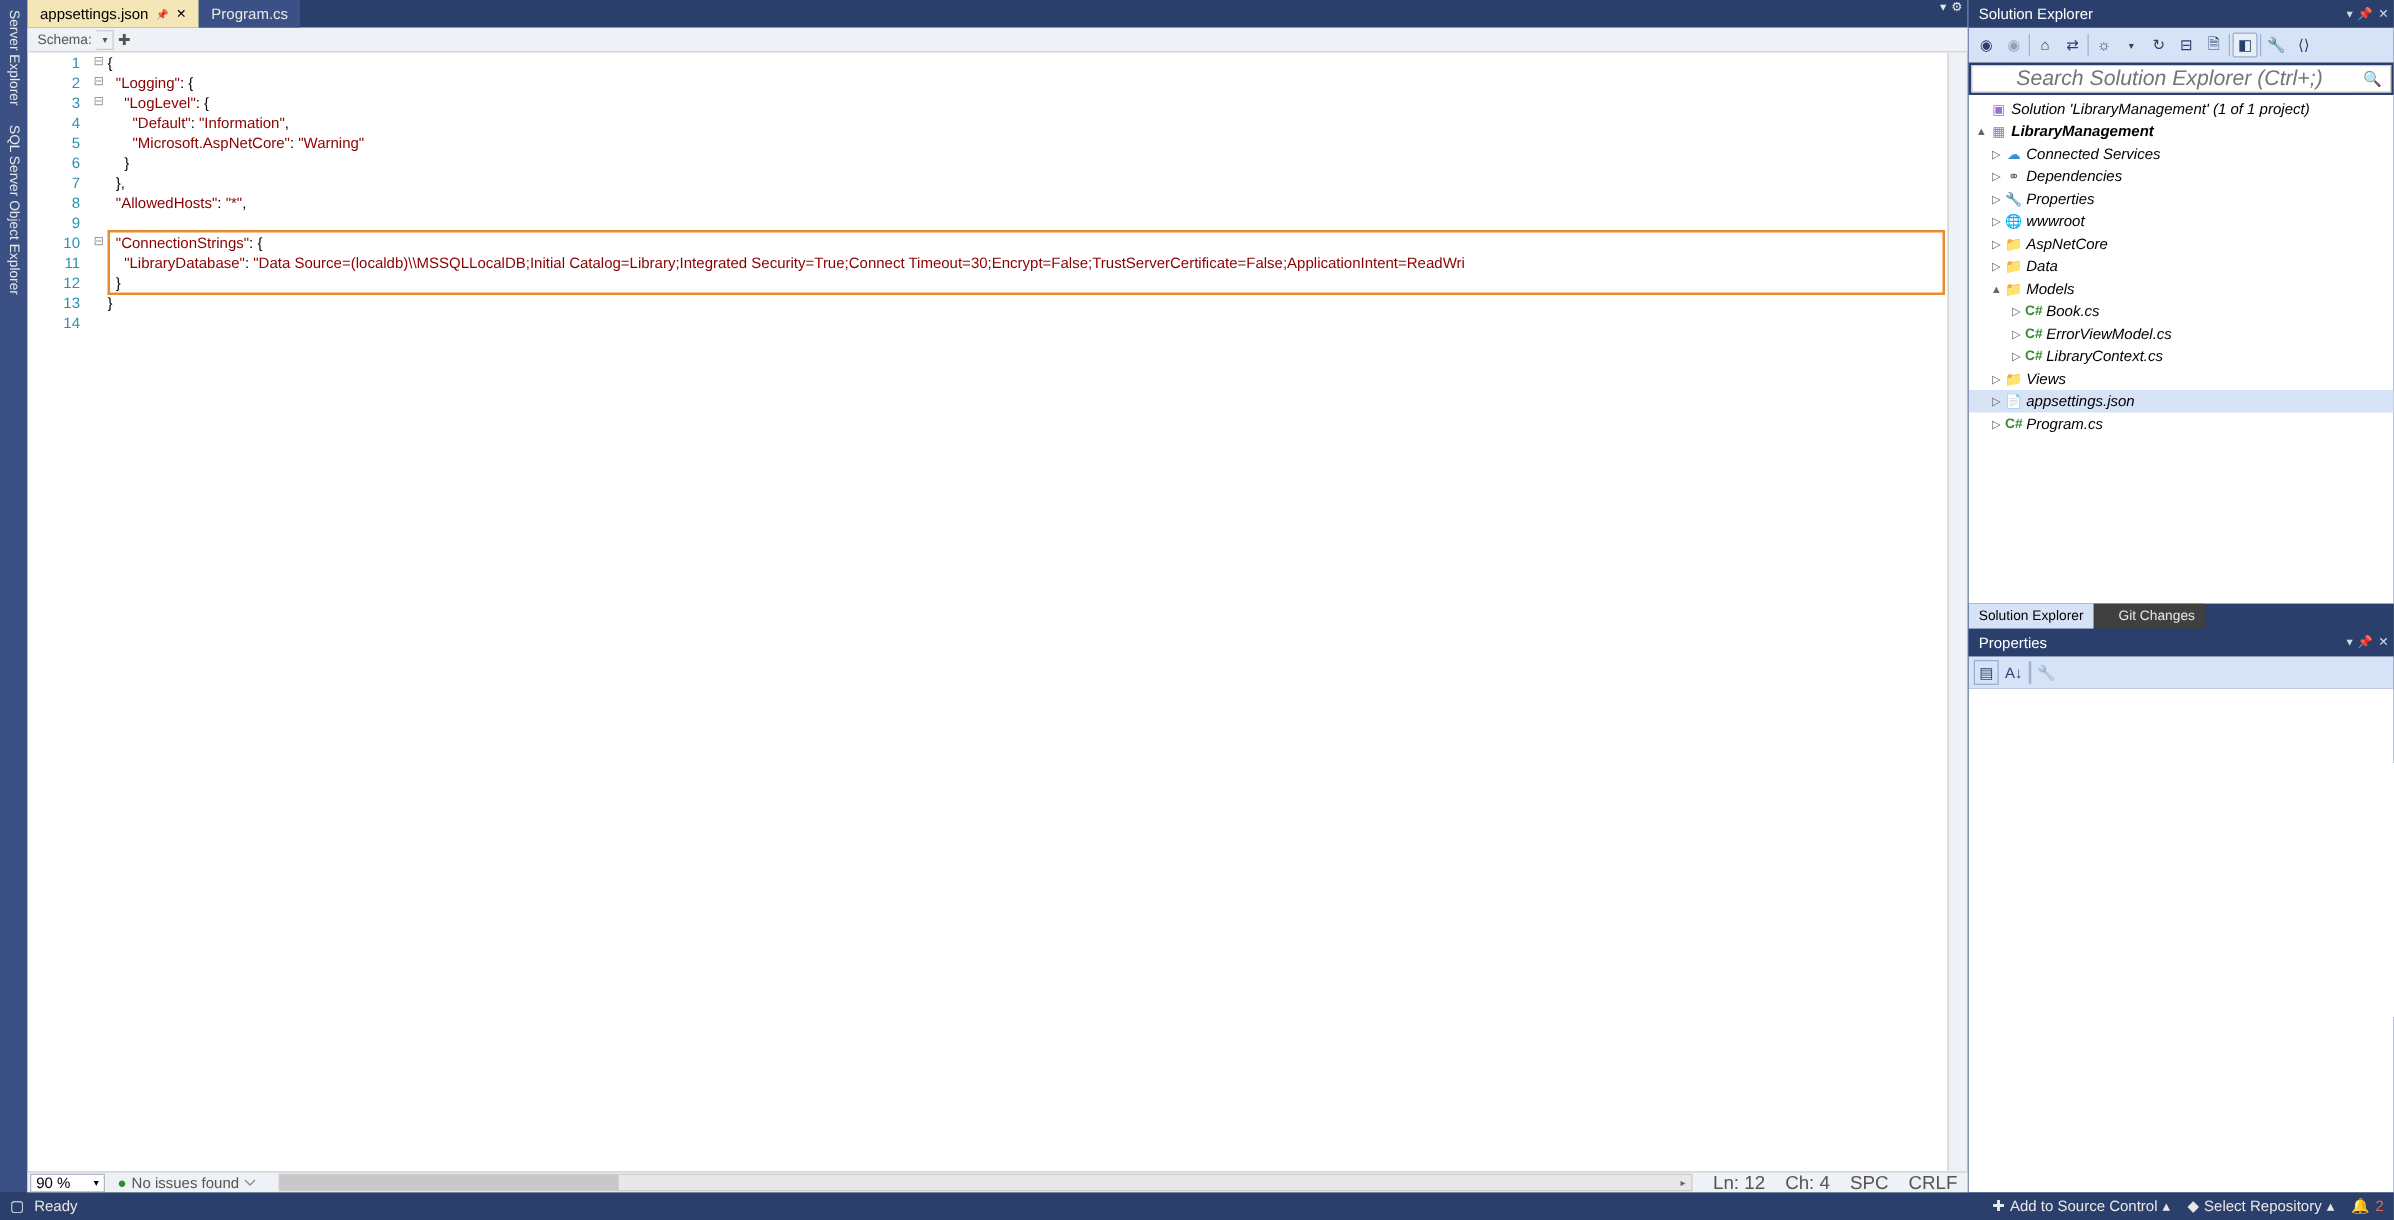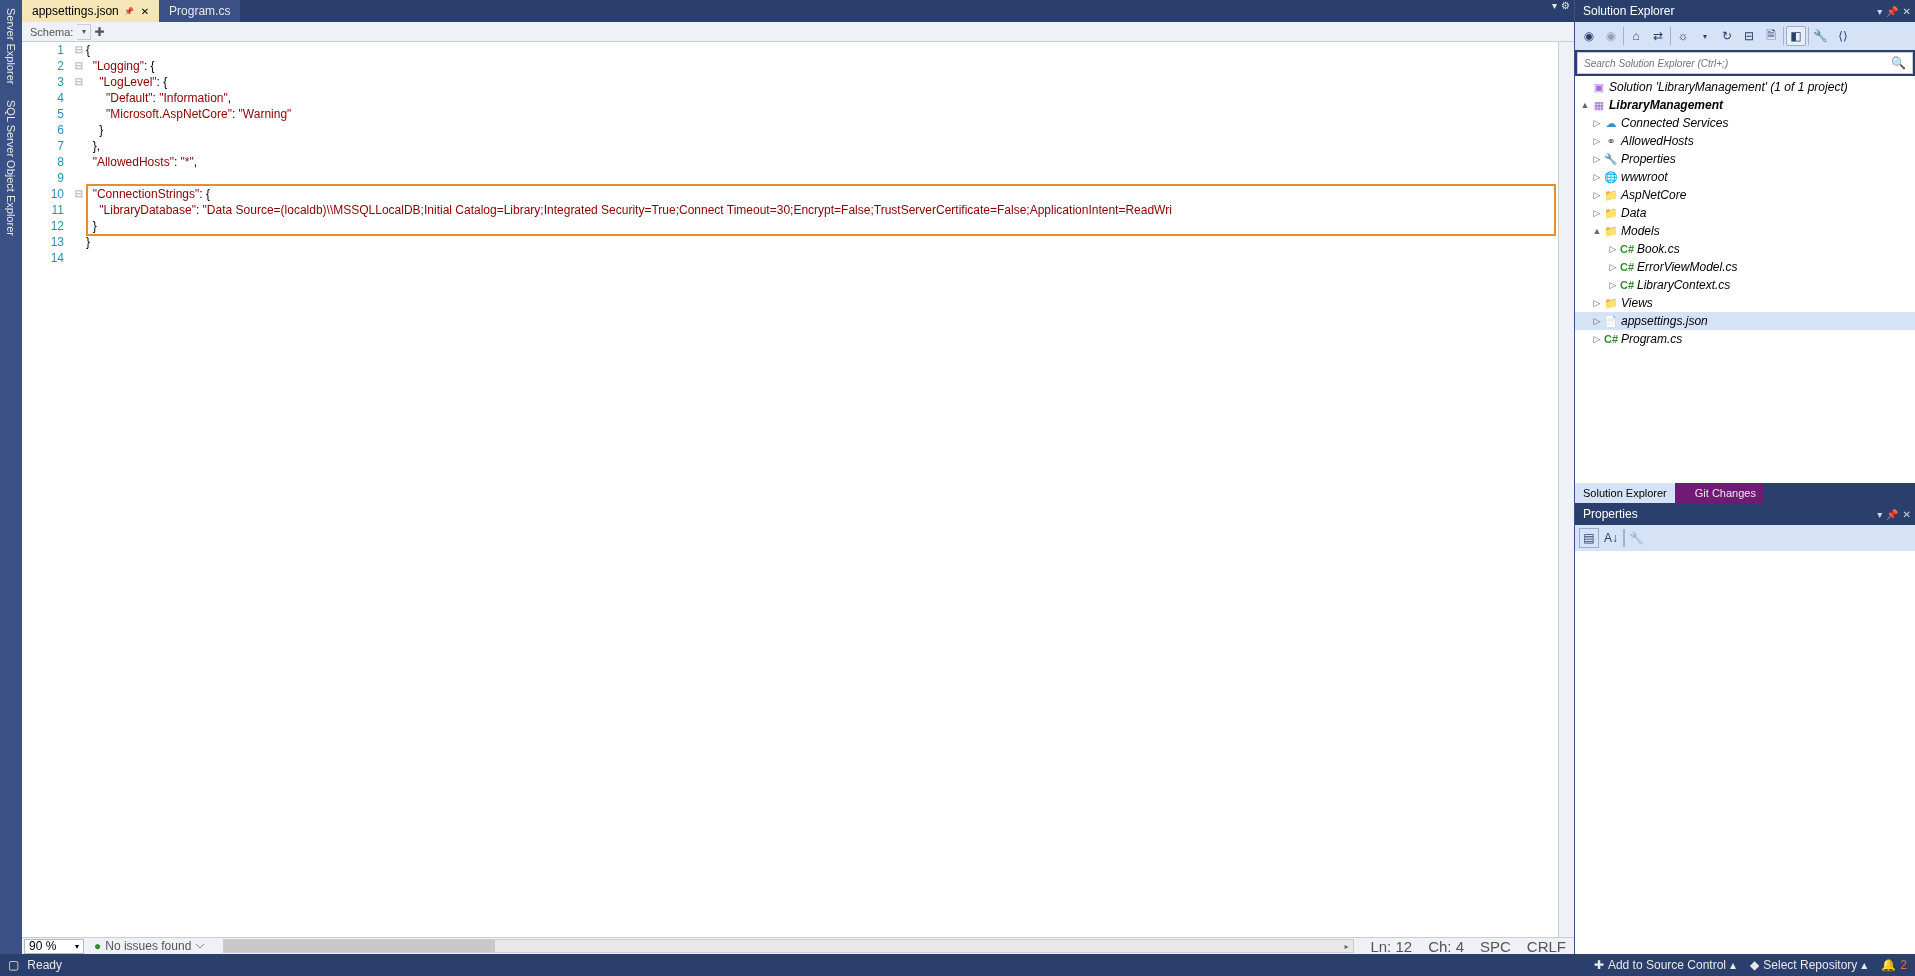--- a/index.html
+++ b/index.html
@@ -42,34 +42,34 @@
 .stat { font-size: 15px; color: #555; padding: 0 8px; }
 .right-pane { width: 340px; display: flex; flex-direction: column; }
 .panel-header { height: 22px; background: #2a3f6b; color: #fff; display: flex; align-items: center; padding: 0 8px; font-size: 12px; position: relative; }
 .panel-header .tools { position: absolute; right: 4px; display: flex; gap: 4px; }
 .panel-header .tools span { font-size: 10px; color: #d0d8e8; cursor: pointer; }
 .se-toolbar { height: 28px; background: #d6e2f5; display: flex; align-items: center; padding: 0 4px; gap: 2px; }
 .se-toolbar span { width: 20px; height: 20px; display: flex; align-items: center; justify-content: center; color: #2a3f6b; font-size: 12px; cursor: pointer; border-radius: 2px; }
 .se-toolbar .sep { width: 1px; background: #a0b0d0; height: 18px; }
 .se-toolbar span.boxed { border: 1px solid #9aaed0; background: #e8eef8; }
 .se-search { height: 22px; background: #fff; border: 1px solid #ccc; margin: 2px; display: flex; align-items: center; }
-.se-search input { flex: 1; border: none; outline: none; padding: 0 6px; font-size: 10px; color: #777; font-style: italic; }
+.se-search input { flex: 1; border: none; outline: none; padding: 0 6px; font-size: 17px; color: #777; font-style: italic; margin-left: 29px; }
 .se-search .sicon { padding: 0 6px; color: #888; }
 .tree { flex: 1; background: #fff; overflow: auto; font-size: 12px; padding: 2px 0; }
 .tree-item { display: flex; align-items: center; height: 18px; padding-left: 4px; cursor: pointer; }
 .tree-item.selected { background: #d6e2f5; }
 .tree-item .exp { width: 12px; color: #666; font-size: 9px; display: inline-block; text-align: center; }
 .tree-item .icon { width: 16px; display: inline-flex; align-items: center; justify-content: center; font-size: 11px; }
 .tree-item .label { padding-left: 2px; font-style: italic; }
 .tree-item.bold .label { font-weight: bold; }
 .ind1 { padding-left: 16px; } .ind2 { padding-left: 32px; }
 .panel-tabs { height: 20px; background: #2a3f6b; display: flex; }
 .panel-tab { padding: 0 8px; font-size: 11px; color: #000; background: #e8e8e8; display: flex; align-items: center; cursor: pointer; }
 .panel-tab.active { background: #d6e2f5; }
-.panel-tab.inactive { background: #701a75; color: #e8e8e8; padding-left: 20px; }
+.panel-tab.inactive { background: #404040; color: #e8e8e8; padding-left: 20px; }
 .props-body { flex: 1; background: #fff; }
 .props-toolbar { height: 26px; background: #d6e2f5; display: flex; align-items: center; padding: 0 4px; gap: 2px; }
 .props-toolbar span { width: 20px; height: 20px; display: flex; align-items: center; justify-content: center; color: #2a3f6b; cursor: pointer; border: 1px solid transparent; }
 .props-toolbar span.boxed { border: 1px solid #9aaed0; }
 .status-bar { height: 22px; background: #2a3f6b; color: #e8e8e8; display: flex; align-items: center; font-size: 11px; padding: 0 8px; }
 .status-bar .left { display: flex; align-items: center; gap: 8px; }
 .status-bar .right { margin-left: auto; display: flex; align-items: center; gap: 14px; }
 .status-bar .item { display: flex; align-items: center; gap: 4px; cursor: pointer; }
 .ic-purple { color: #a070d8; }
 .ic-cs { color: #388a34; font-size: 9px; font-weight: bold; }
@@ -220,21 +220,21 @@
           <span class="label">LibraryManagement</span>
         </div>
         <div class="tree-item ind1">
           <span class="exp">▷</span>
           <span class="icon ic-cloud">☁</span>
           <span class="label">Connected Services</span>
         </div>
         <div class="tree-item ind1">
           <span class="exp">▷</span>
           <span class="icon ic-dep">⚭</span>
-          <span class="label">AllowedHosts</span>
+          <span class="label">Dependencies</span>
         </div>
         <div class="tree-item ind1">
           <span class="exp">▷</span>
           <span class="icon ic-wrench">🔧</span>
           <span class="label">Properties</span>
         </div>
         <div class="tree-item ind1">
           <span class="exp">▷</span>
           <span class="icon ic-globe">🌐</span>
           <span class="label">wwwroot</span>

